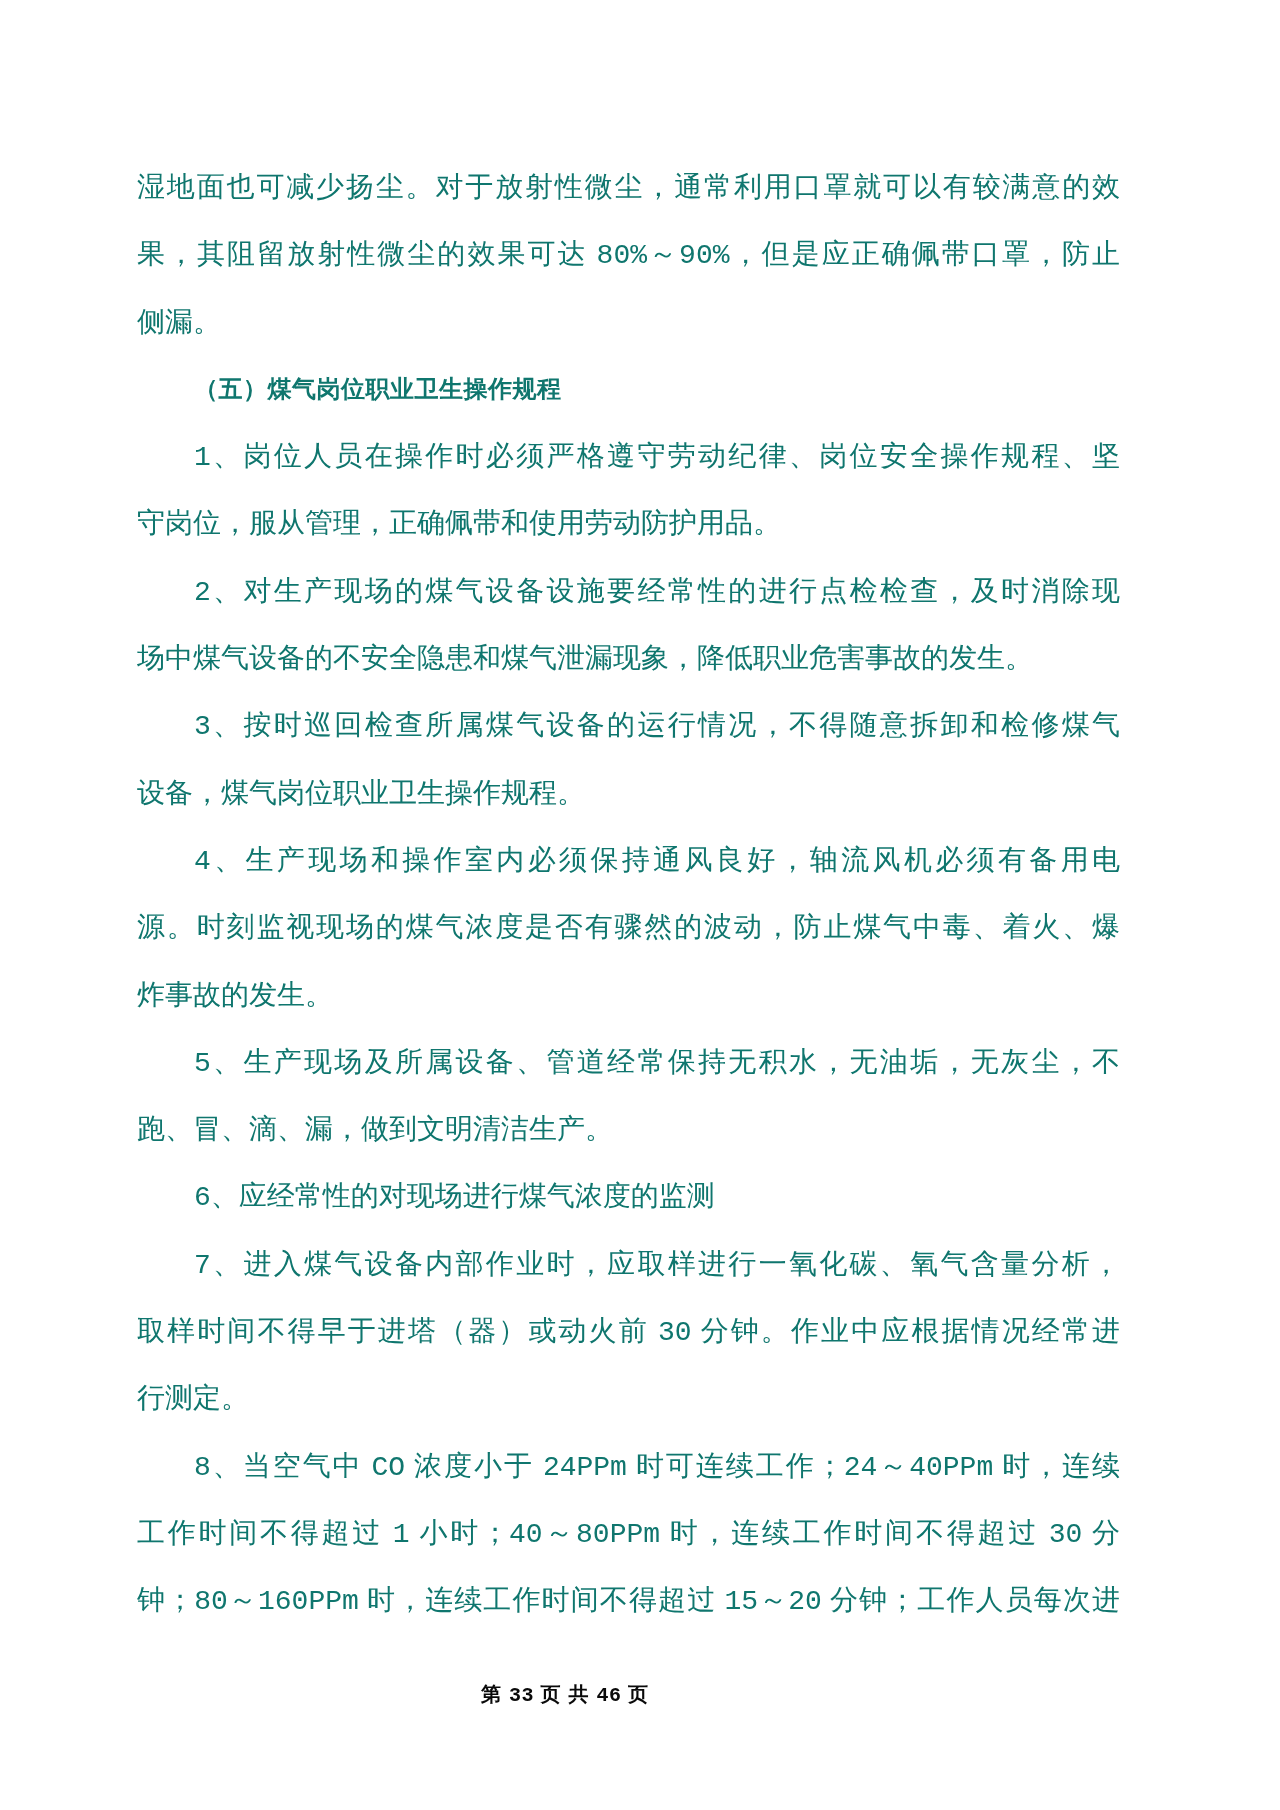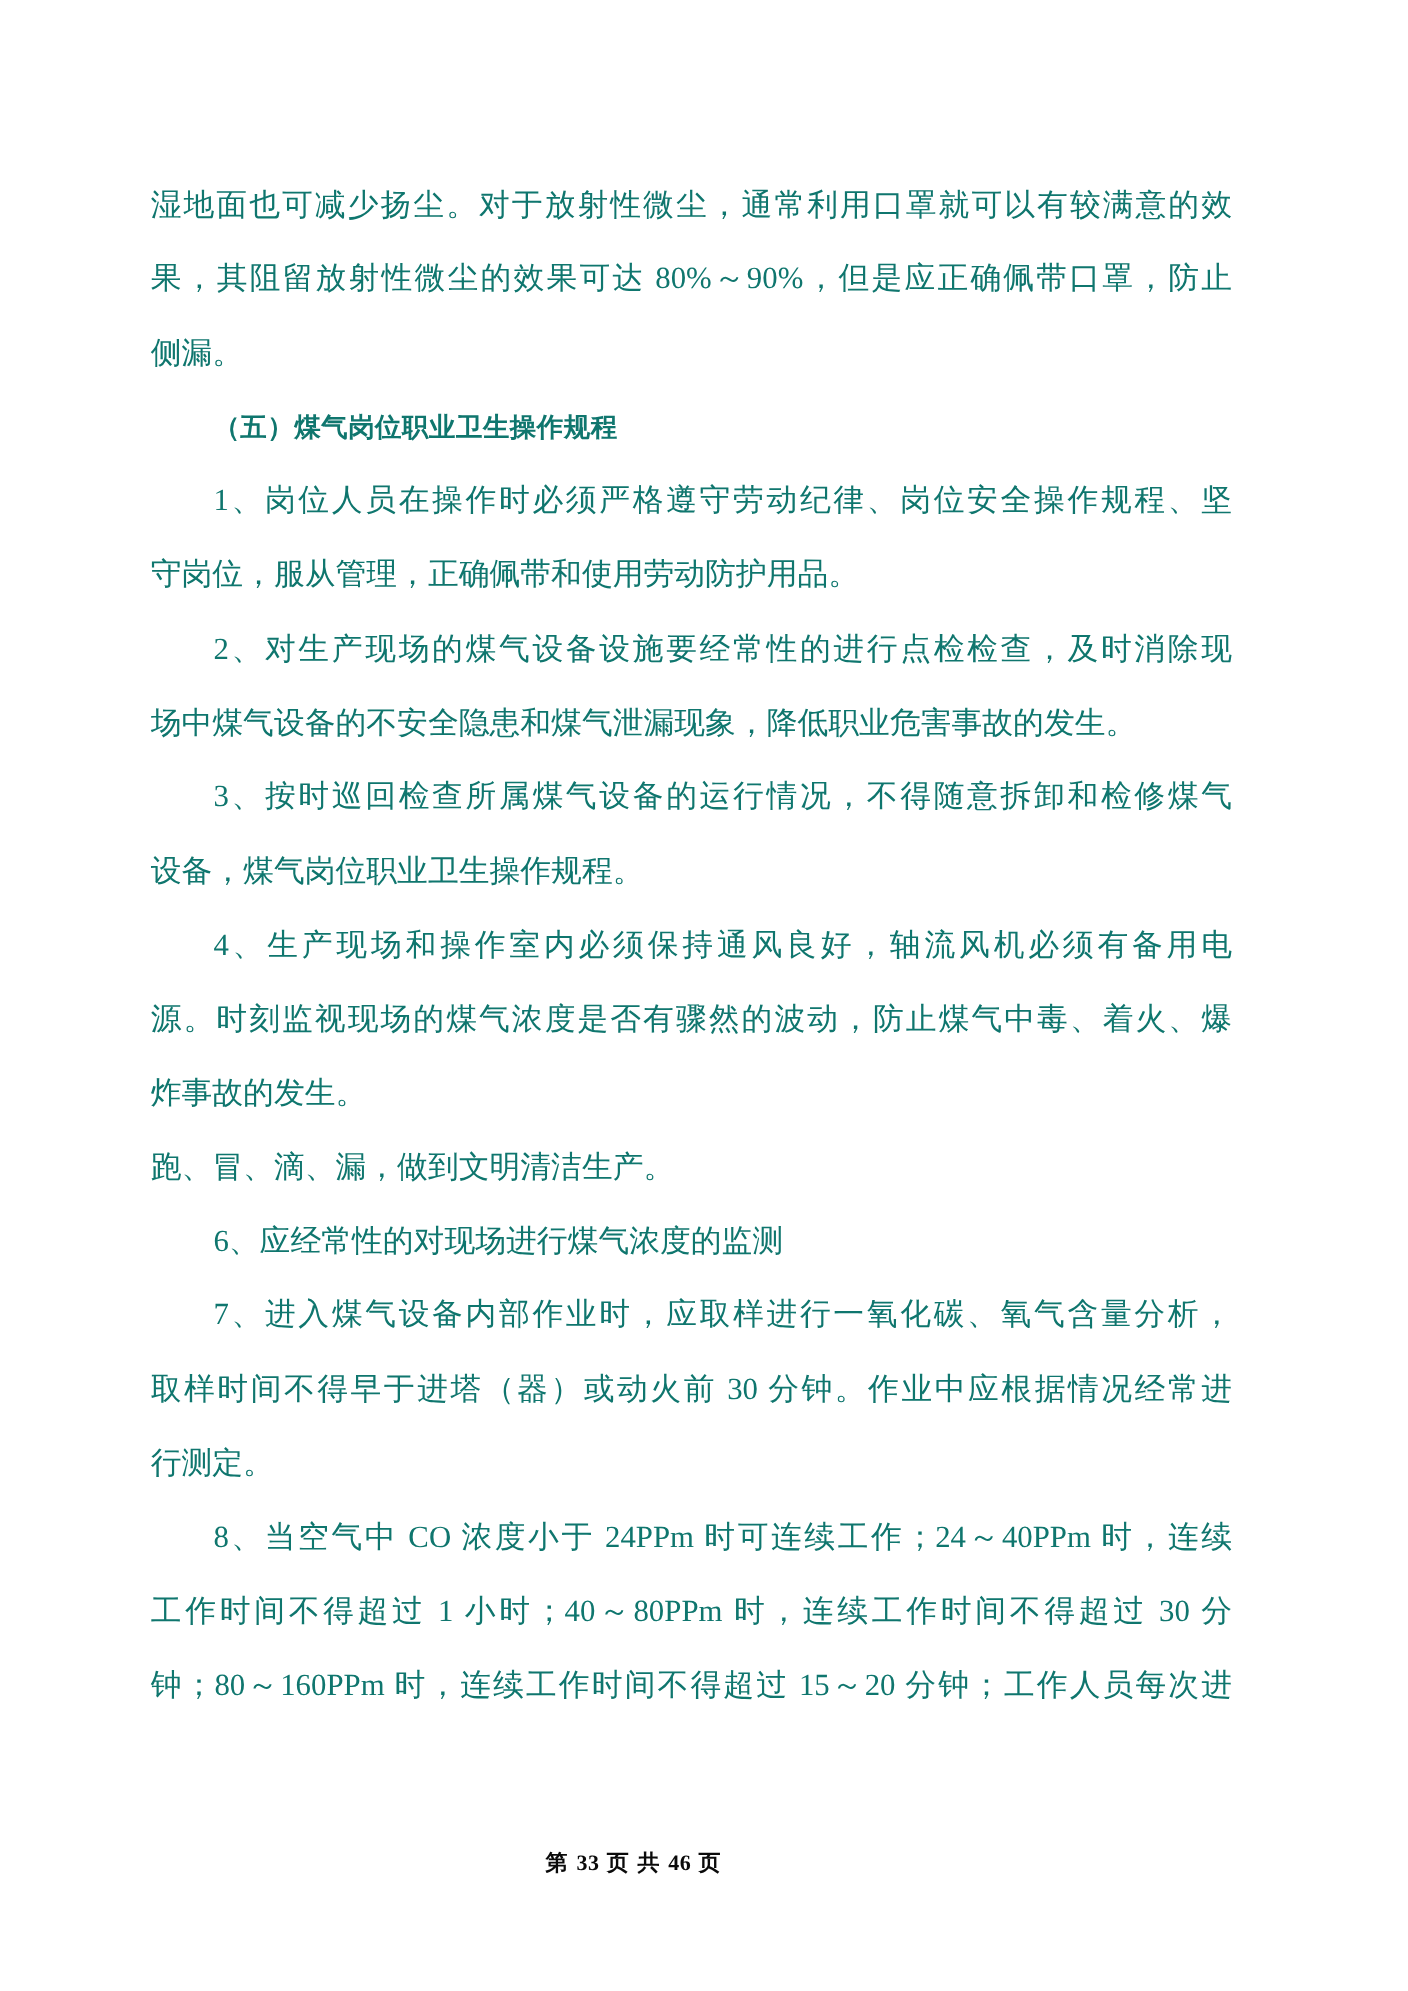--- a/index.html
+++ b/index.html
@@ -32,33 +32,32 @@
   .line.ind { text-indent: 57px; }
   .line.heading {
     font-family: "Liberation Sans", "DejaVu Sans", sans-serif;
     font-weight: 700;
     font-size: 24px;
     letter-spacing: 0.5px;
     text-align: left;
     text-align-last: left;
   }
   .latin {
-    font-family: Liberation Serif, serif;
+    font-family: Liberation Mono, monospace;
   }
   .footer {
     position: absolute;
     left: 481px; top: 1681px;
     font-size: 20px;
     line-height: 27px;
     font-weight: 700;
     color: #0a0a0a;
     letter-spacing: 1.5px;
     font-family: "Liberation Serif", "DejaVu Serif", serif;
     white-space: pre;
-    margin-left: 15px;
   }
   .footer .latin { letter-spacing: 0.5px; }
 </style>
 </head>
 <body>
 
 <div class="page">
   <div class="doc" id="doc">
       <div class="line j">湿地面也可减少扬尘。对于放射性微尘，通常利用口罩就可以有较满意的效</div>
       <div class="line j">果，其阻留放射性微尘的效果可达 <span class="latin">80%</span>～<span class="latin">90%</span>，但是应正确佩带口罩，防止</div>
@@ -66,20 +65,21 @@
       <div class="line heading ind">（五）煤气岗位职业卫生操作规程</div>
       <div class="line j ind"><span class="latin">1</span>、岗位人员在操作时必须严格遵守劳动纪律、岗位安全操作规程、坚</div>
       <div class="line">守岗位，服从管理，正确佩带和使用劳动防护用品。</div>
       <div class="line j ind"><span class="latin">2</span>、对生产现场的煤气设备设施要经常性的进行点检检查，及时消除现</div>
       <div class="line">场中煤气设备的不安全隐患和煤气泄漏现象，降低职业危害事故的发生。</div>
       <div class="line j ind"><span class="latin">3</span>、按时巡回检查所属煤气设备的运行情况，不得随意拆卸和检修煤气</div>
       <div class="line">设备，煤气岗位职业卫生操作规程。</div>
       <div class="line j ind"><span class="latin">4</span>、生产现场和操作室内必须保持通风良好，轴流风机必须有备用电</div>
       <div class="line j">源。时刻监视现场的煤气浓度是否有骤然的波动，防止煤气中毒、着火、爆</div>
       <div class="line">炸事故的发生。</div>
+      <div class="line j ind"><span class="latin">5</span>、生产现场及所属设备、管道经常保持无积水，无油垢，无灰尘，不</div>
       <div class="line">跑、冒、滴、漏，做到文明清洁生产。</div>
       <div class="line ind"><span class="latin">6</span>、应经常性的对现场进行煤气浓度的监测</div>
       <div class="line j ind"><span class="latin">7</span>、进入煤气设备内部作业时，应取样进行一氧化碳、氧气含量分析，</div>
       <div class="line j">取样时间不得早于进塔（器）或动火前 <span class="latin">30</span> 分钟。作业中应根据情况经常进</div>
       <div class="line">行测定。</div>
       <div class="line j ind"><span class="latin">8</span>、当空气中 <span class="latin">CO</span> 浓度小于 <span class="latin">24PPm</span> 时可连续工作；<span class="latin">24</span>～<span class="latin">40PPm</span> 时，连续</div>
       <div class="line j">工作时间不得超过 <span class="latin">1</span> 小时；<span class="latin">40</span>～<span class="latin">80PPm</span> 时，连续工作时间不得超过 <span class="latin">30</span> 分</div>
       <div class="line j">钟；<span class="latin">80</span>～<span class="latin">160PPm</span> 时，连续工作时间不得超过 <span class="latin">15</span>～<span class="latin">20</span> 分钟；工作人员每次进</div>
     </div>
   <div class="footer" id="footer" title="第 33 页 共 46 页">第 <span class="latin">33</span> 页 共 <span class="latin">46</span> 页</div>

